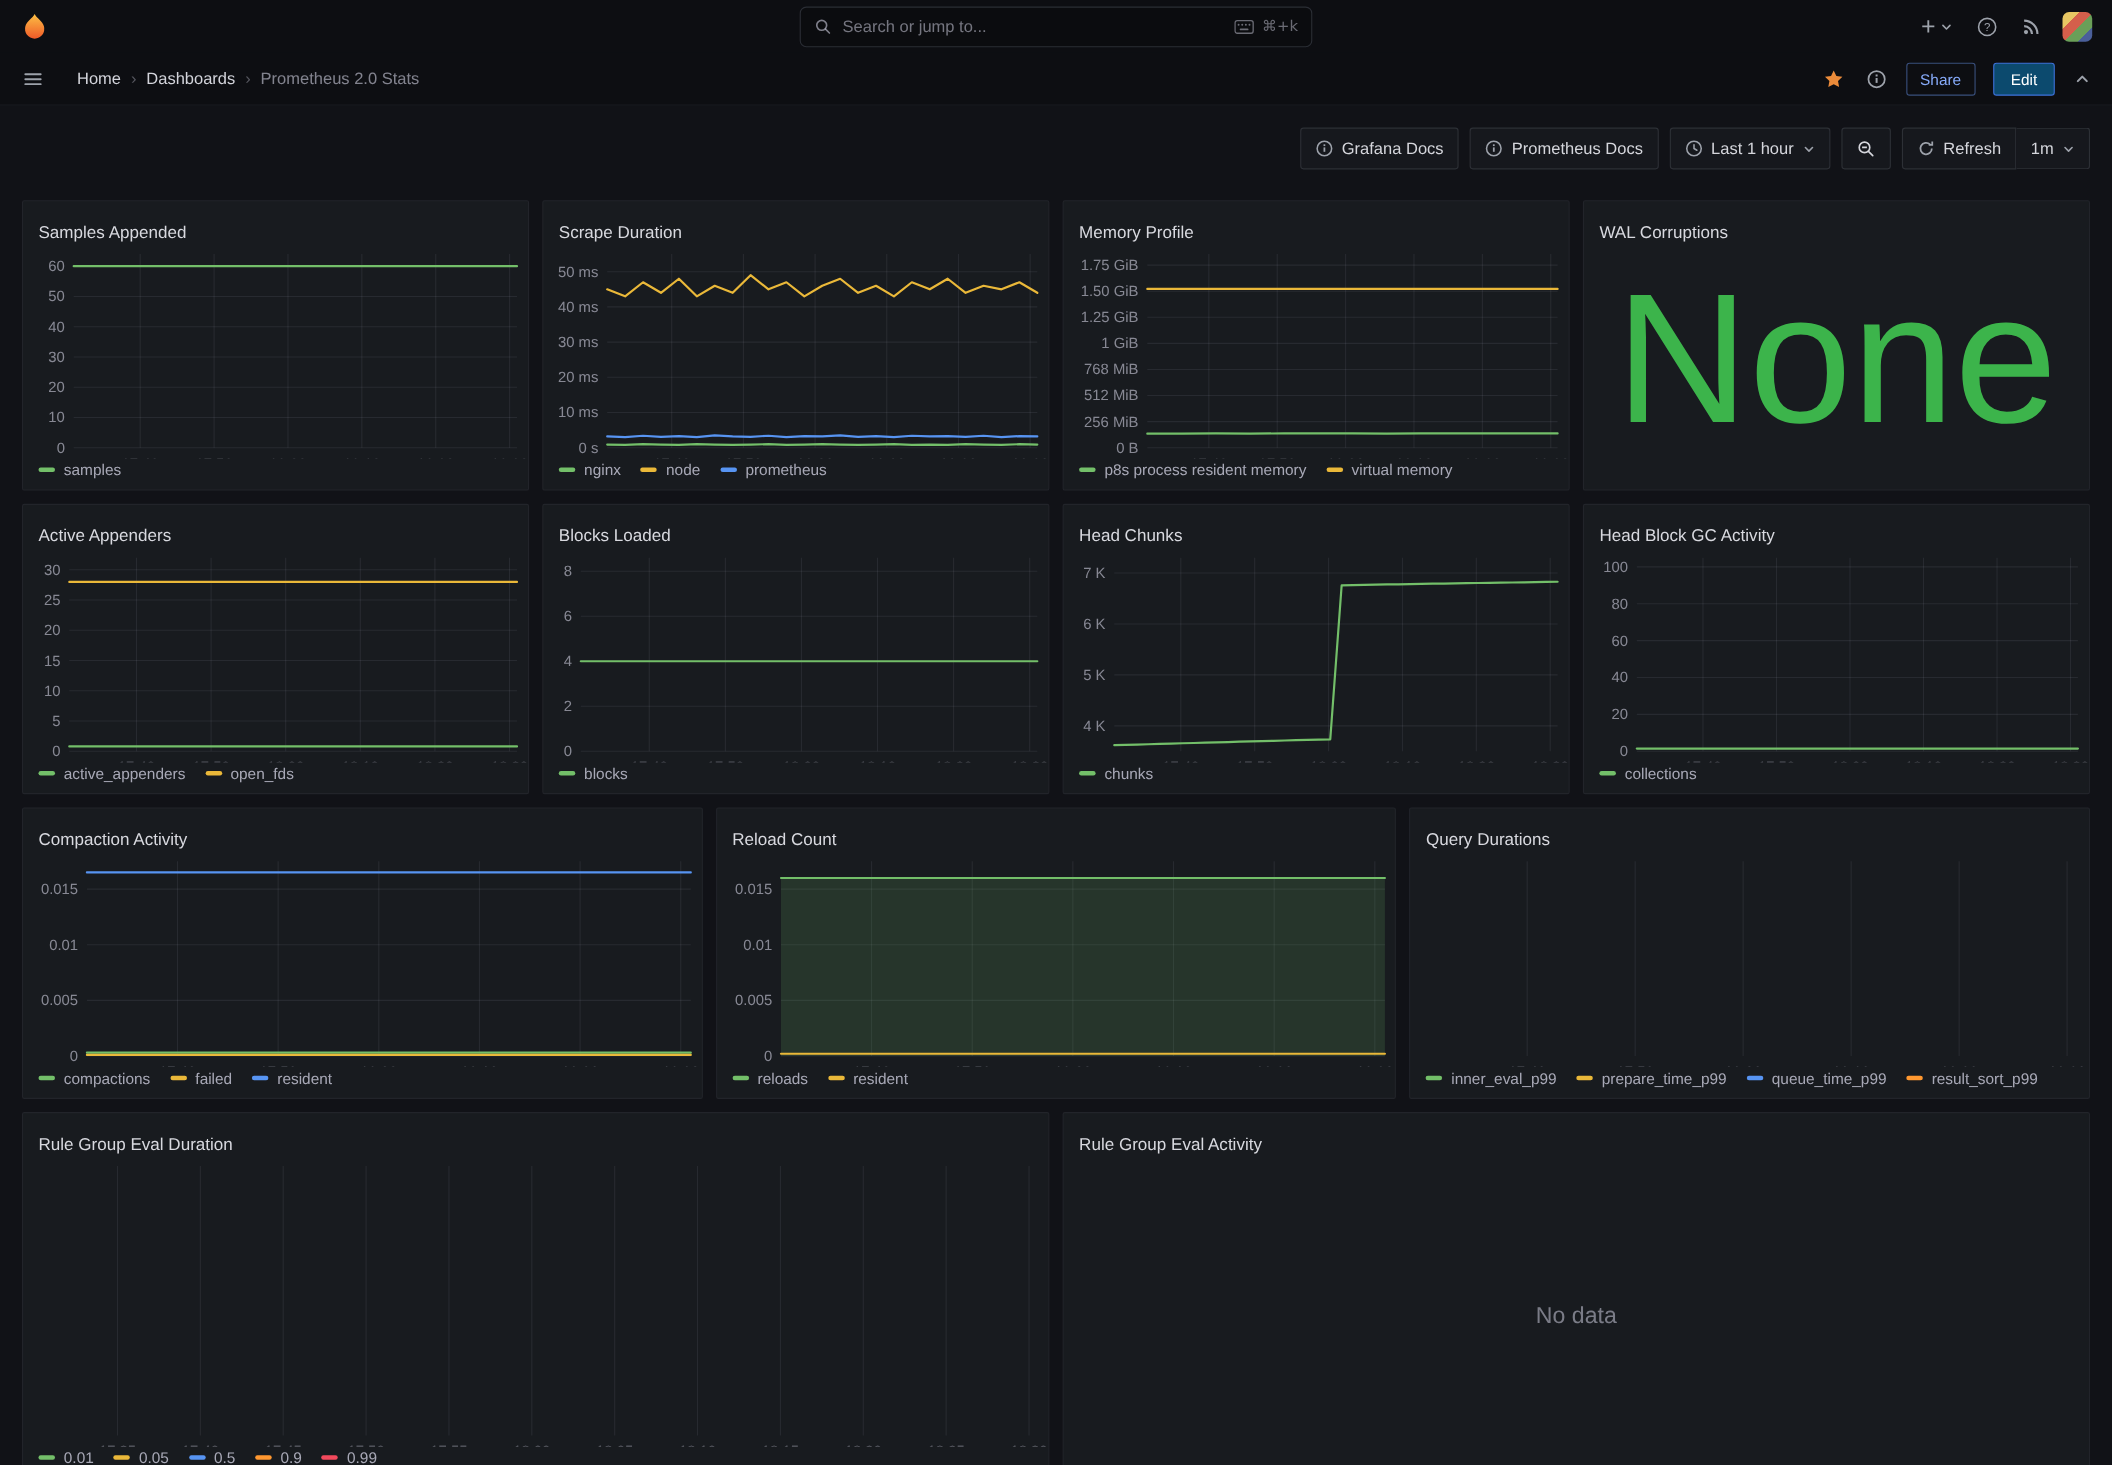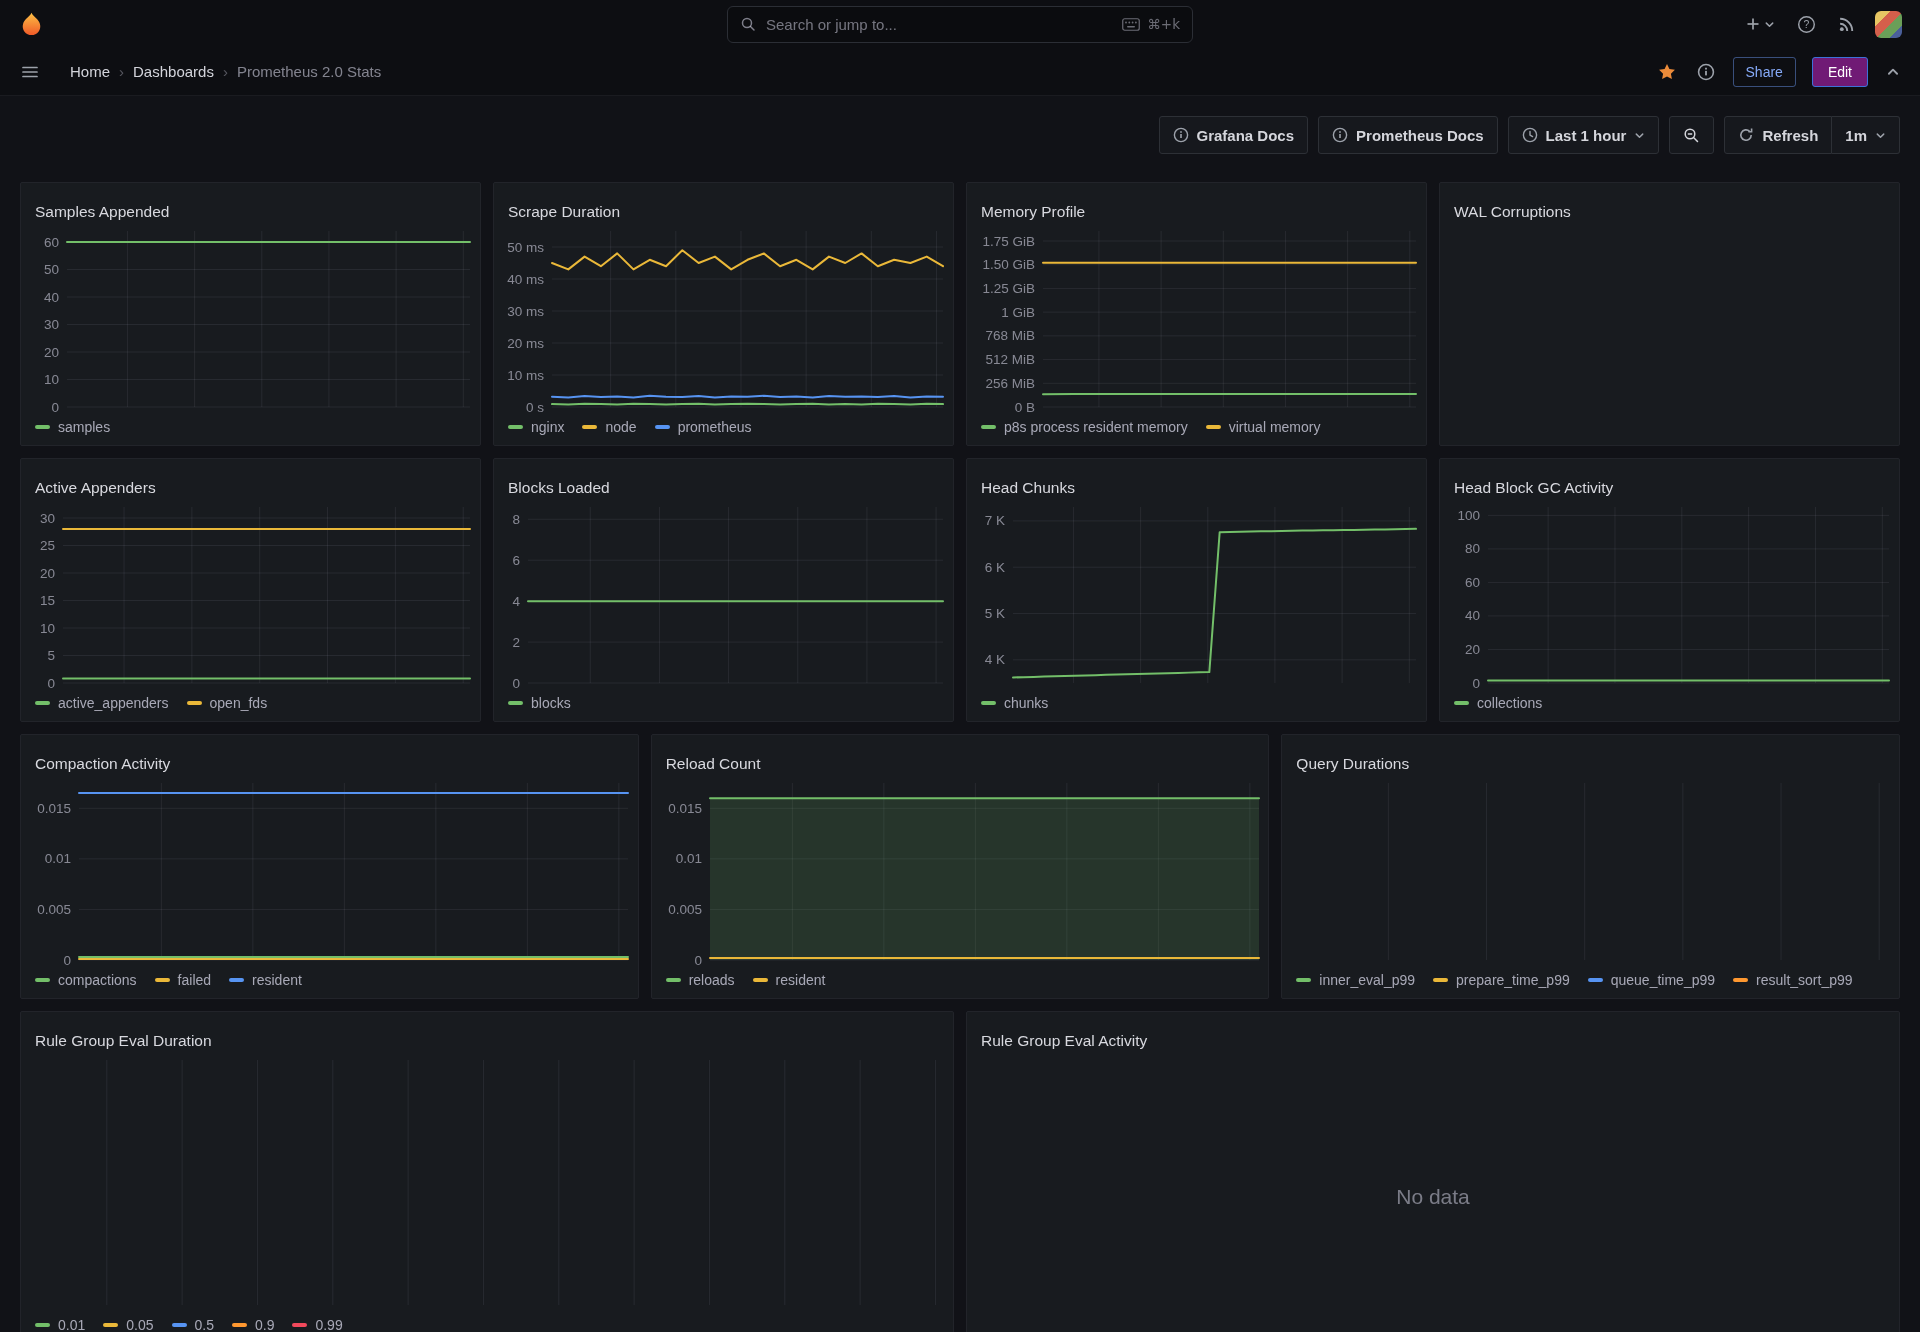--- a/index.html
+++ b/index.html
@@ -31,28 +31,28 @@
   
   .crumbbar{height:48px;background:#0d0e12;border-bottom:1px solid rgba(204,204,220,.07);
     display:flex;align-items:center;padding:0 18px;gap:10px}
   .crumbs{display:flex;align-items:center;gap:9px;margin-left:18px}
   .crumb{font-size:15px;color:#d3d4db;cursor:pointer}
   .crumb.current{color:rgba(204,204,220,.62);cursor:default}
   .sep{color:rgba(204,204,220,.38);font-size:15px}
   .crumb-right{margin-left:auto;display:flex;align-items:center;gap:16px;color:#9da2ab}
   .btn-share{height:30px;padding:0 12px;border-radius:3px;background:transparent;
     border:1px solid rgba(110,159,255,.45);color:#86aaf9;font-size:14px;font-weight:500;cursor:pointer;font-family:inherit}
-  .btn-edit{height:30px;padding:0 15px;border-radius:3px;background:#701a75;border:1px solid #3d71d9;
+  .btn-edit{height:30px;padding:0 15px;border-radius:3px;background:#0c4a6e;border:1px solid #3d71d9;
     color:#fff;font-size:14px;font-weight:500;cursor:pointer;font-family:inherit}
 
   
   .toolbar{display:flex;justify-content:flex-end;align-items:center;gap:10px;margin:20px 20px 0}
   .tbtn{display:inline-flex;align-items:center;gap:8px;height:38px;padding:0 13px;
     background:#16181d;border:1px solid #2d3036;border-radius:3px;color:#d5d6dc;
-    font-size:15px;font-weight:700;font-family:inherit;cursor:pointer;white-space:nowrap}
+    font-size:15px;font-weight:400;font-family:inherit;cursor:pointer;white-space:nowrap}
   .tbtn .dim{color:#9da2ab;display:inline-flex}
   .btn-group{display:inline-flex}
   .btn-group .tbtn:first-child{border-radius:3px 0 0 3px}
   .btn-group .tbtn:last-child{border-left:0;border-radius:0 3px 3px 0}
 
   
   .grid{display:grid;grid-template-columns:repeat(12,1fr);grid-template-rows:264px 264px 265px 333px;
     gap:12px;margin:28px 20px 0}
   .panel{background:#181b1f;border:1px solid #22242a;border-radius:2px;
     display:flex;flex-direction:column;min-width:0;overflow:hidden}
@@ -390,20 +390,21 @@
           <i class="legend-swatch" style="background: rgb(234, 184, 57);"></i>
           <span>virtual memory</span>
         </div>
       </div>
   </section>
 
   <section class="panel w3">
     <header class="panel-header">
       <h2>WAL Corruptions</h2>
     </header>
+    <div class="big-value" style="color: rgb(60, 180, 75);">None</div>
   </section>
 
   <section class="panel w3">
     <header class="panel-header">
       <h2>Active Appenders</h2>
     </header>
     <div class="chart"><svg width="459" height="212">
           <line x1="42" y1="186" x2="449" y2="186" stroke="rgba(204,204,220,0.09)" stroke-width="1"></line>
           <text x="34" y="190.5" text-anchor="end" class="tick">0</text>
           <line x1="42" y1="158.5" x2="449" y2="158.5" stroke="rgba(204,204,220,0.09)" stroke-width="1"></line>

